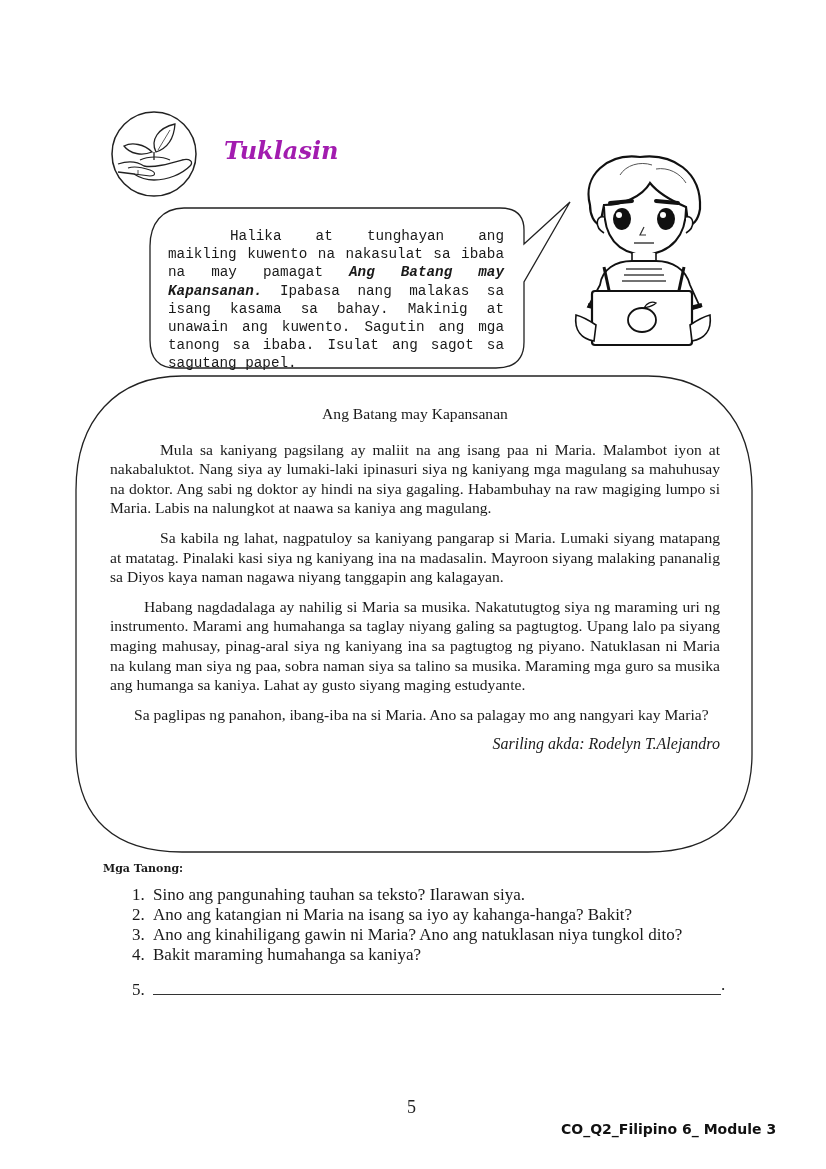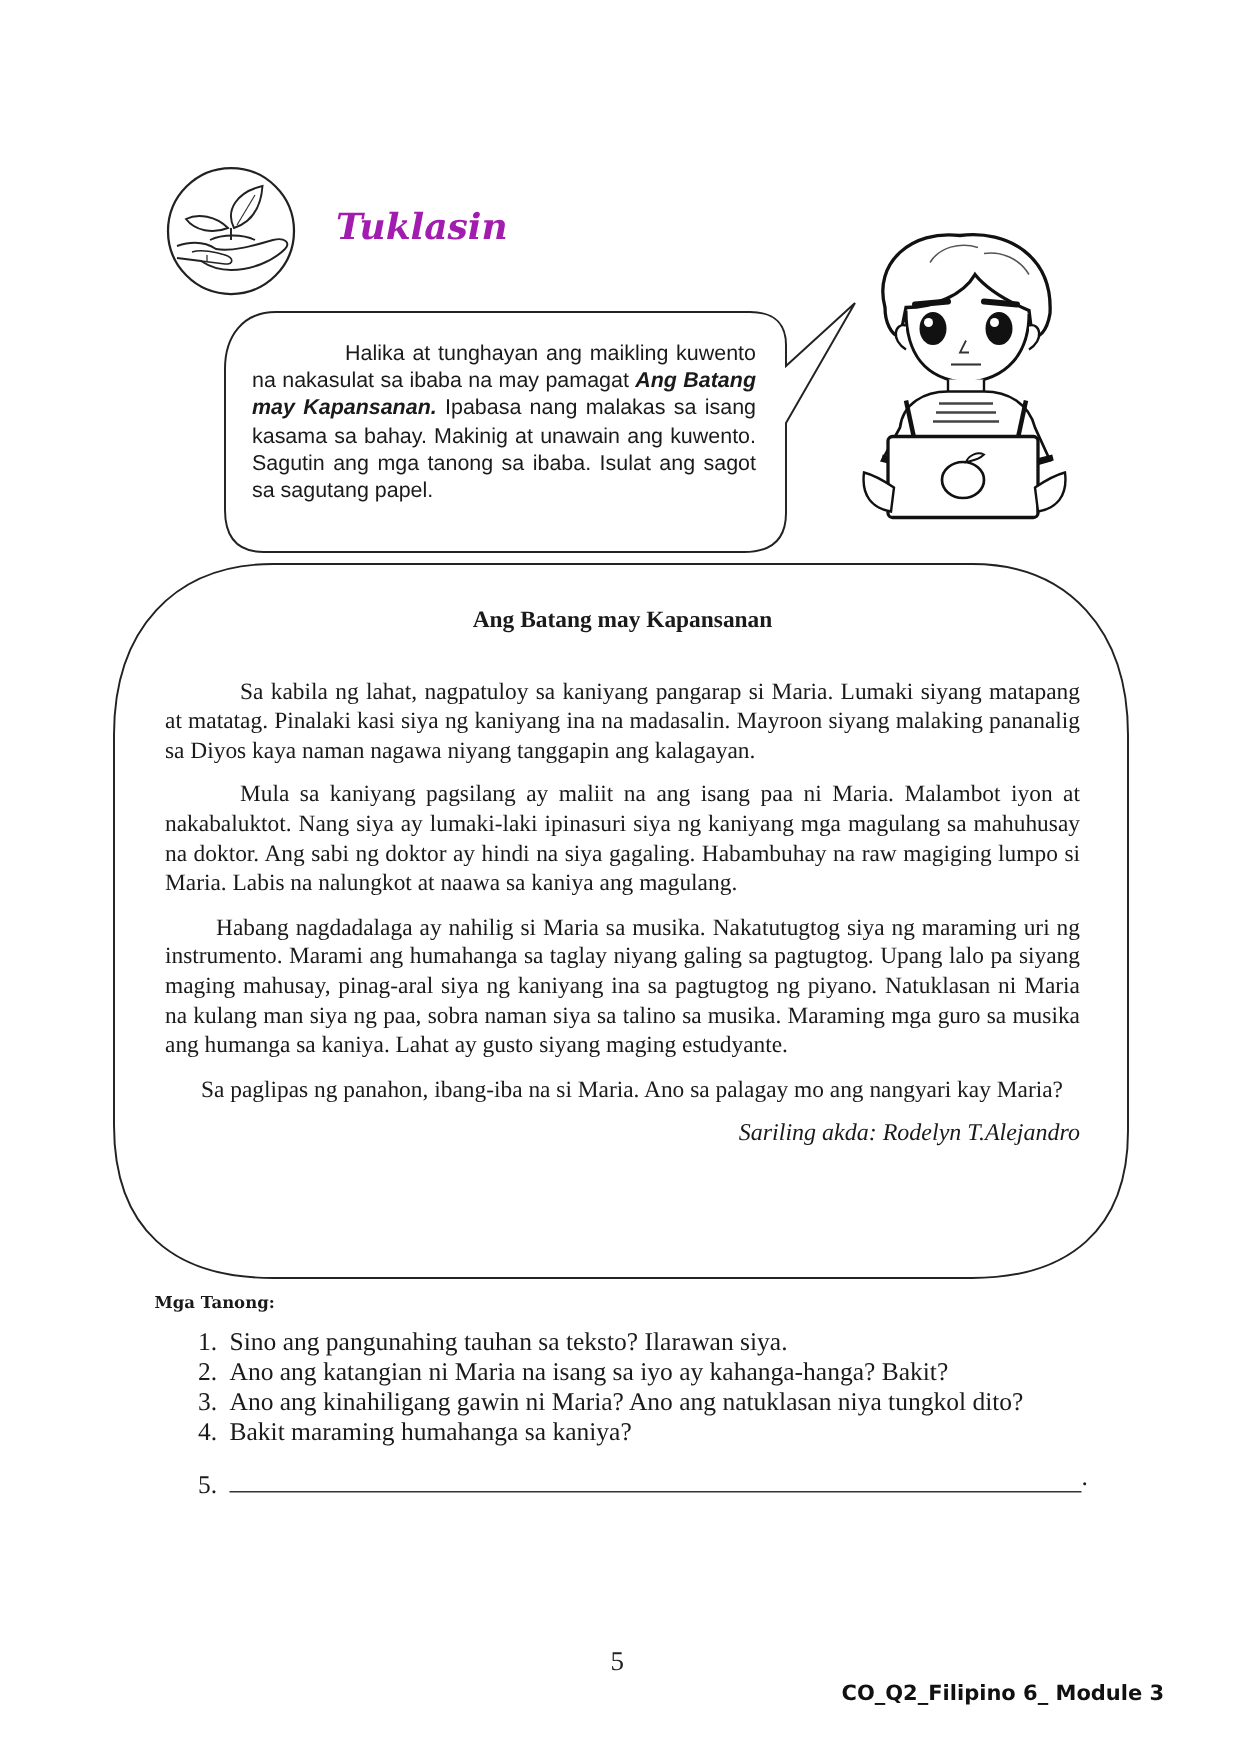--- a/index.html
+++ b/index.html
@@ -5,31 +5,31 @@
   html, body { margin: 0; padding: 0; background: #ffffff; }
   body { width: 826px; height: 1169px; position: relative; overflow: hidden; color: #1a1a1a; font-family: "DejaVu Serif", serif; }
   .abs { position: absolute; }
 
   
   #logo-icon { left: 110px; top: 110px; width: 88px; height: 88px; }
   #section-title { left: 224px; top: 136px; font-family: "DejaVu Serif", serif; font-weight: bold; font-style: italic; font-size: 24px; color: #a21caf; }
 
   
   #bubble-svg { left: 140px; top: 190px; width: 460px; height: 190px; }
-  #bubble-text { left: 168px; top: 227px; width: 336px; font-size: 14.3px; line-height: 18.2px; text-align: justify; font-family: Liberation Sans, sans-serif; }
+  #bubble-text { left: 168px; top: 227px; width: 336px; font-size: 14.3px; line-height: 18.2px; text-align: justify; font-family: Liberation Mono, monospace; }
   #bubble-text .indent { display: inline-block; width: 62px; }
   #bubble-text b { font-style: italic; }
 
   
   #character { left: 560px; top: 135px; width: 180px; height: 215px; }
 
   
   #story-frame { left: 72px; top: 370px; width: 686px; height: 488px; }
   #story { left: 110px; top: 404px; width: 610px; font-family: "Liberation Serif", serif; font-size: 15.6px; line-height: 19.6px; }
-  #story-title { text-align: center; font-weight: bold; font-size: 15.6px; margin-bottom: 28px; }
+  #story-title { text-align: center; font-weight: normal; font-size: 15.6px; margin-bottom: 16px; }
   #story p { margin: 0 0 10px 0; text-align: justify; }
   #story p.ind1 { text-indent: 50px; }
   #story p.ind2 { text-indent: 34px; }
   #story p.ind3 { text-indent: 24px; }
   #story-credit { text-align: right; font-style: italic; font-size: 16px; margin-top: 10px; }
 
   
   #questions { left: 103px; top: 862px; width: 640px; font-family: "Liberation Serif", serif; }
   #questions-heading { font-weight: bold; font-size: 11px; font-family: "DejaVu Serif", serif; margin-bottom: 10px; }
   #questions ol { margin: 0; padding-left: 46px; font-size: 17px; line-height: 20px; }
@@ -111,22 +111,22 @@
   <path d="M16 180 C14 196, 22 204, 34 206 L36 190 C30 186, 24 182, 16 180 Z" fill="#fff" stroke="#111" stroke-width="1.6"></path>
   <path d="M150 180 C152 196, 144 204, 132 206 L130 190 C136 186, 142 182, 150 180 Z" fill="#fff" stroke="#111" stroke-width="1.6"></path>
 </svg>
 
 <svg id="story-frame" class="abs" viewBox="0 0 686 488">
   <path d="M110 6 L576 6 C640 6, 680 50, 680 120 L680 384 C680 450, 640 482, 576 482 L110 482 C44 482, 4 450, 4 380 L4 120 C4 50, 44 6, 110 6 Z" fill="#fff" stroke="#222" stroke-width="1.3"></path>
 </svg>
 
 <div id="story" class="abs">
   <div id="story-title">Ang Batang may Kapansanan</div>
+  <p class="ind1">Mula sa kaniyang pagsilang ay maliit na ang isang paa ni Maria. Malambot iyon at nakabaluktot. Nang siya ay lumaki-laki ipinasuri siya ng kaniyang mga magulang sa mahuhusay na doktor. Ang sabi ng doktor ay hindi na siya gagaling. Habambuhay na raw magiging lumpo si Maria. Labis na nalungkot at naawa sa kaniya ang magulang.</p>
   <p class="ind1">Sa kabila ng lahat, nagpatuloy sa kaniyang pangarap si Maria. Lumaki siyang matapang at matatag. Pinalaki kasi siya ng kaniyang ina na madasalin. Mayroon siyang malaking pananalig sa Diyos kaya naman nagawa niyang tanggapin ang kalagayan.</p>
-  <p class="ind1">Mula sa kaniyang pagsilang ay maliit na ang isang paa ni Maria. Malambot iyon at nakabaluktot. Nang siya ay lumaki-laki ipinasuri siya ng kaniyang mga magulang sa mahuhusay na doktor. Ang sabi ng doktor ay hindi na siya gagaling. Habambuhay na raw magiging lumpo si Maria. Labis na nalungkot at naawa sa kaniya ang magulang.</p>
   <p class="ind2">Habang nagdadalaga ay nahilig si Maria sa musika. Nakatutugtog siya ng maraming uri ng instrumento. Marami ang humahanga sa taglay niyang galing sa pagtugtog. Upang lalo pa siyang maging mahusay, pinag-aral siya ng kaniyang ina sa pagtugtog ng piyano. Natuklasan ni Maria na kulang man siya ng paa, sobra naman siya sa talino sa musika. Maraming mga guro sa musika ang humanga sa kaniya. Lahat ay gusto siyang maging estudyante.</p>
   <p class="ind3">Sa paglipas ng panahon, ibang-iba na si Maria. Ano sa palagay mo ang nangyari kay Maria?</p>
   <div id="story-credit">Sariling akda: Rodelyn T.Alejandro</div>
 </div>
 
 <div id="questions" class="abs">
   <div id="questions-heading">Mga Tanong:</div>
   <ol>
     <li>Sino ang pangunahing tauhan sa teksto? Ilarawan siya.</li>
     <li>Ano ang katangian ni Maria na isang sa iyo ay kahanga-hanga? Bakit?</li>

